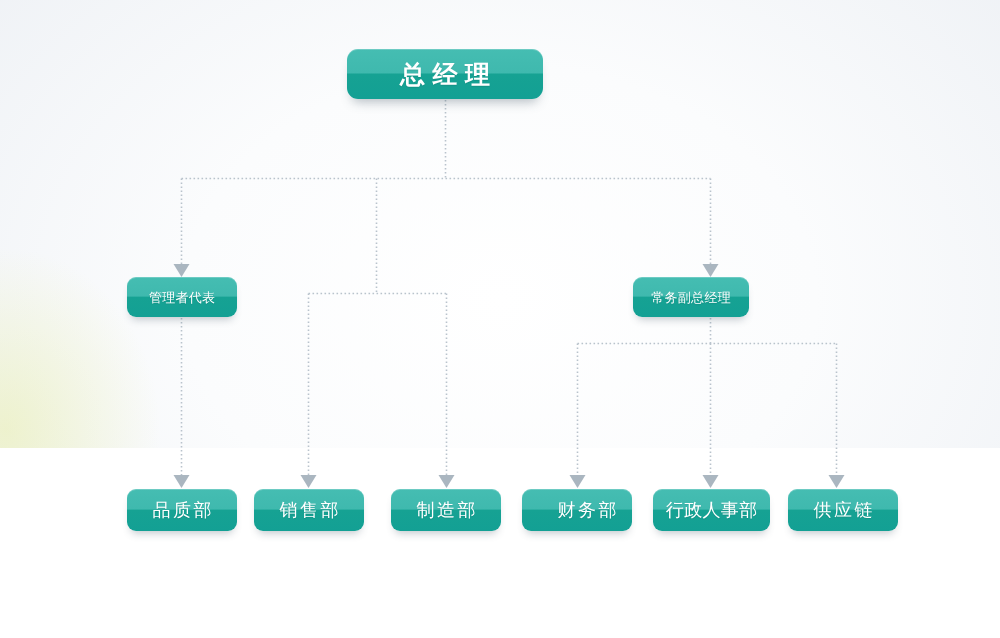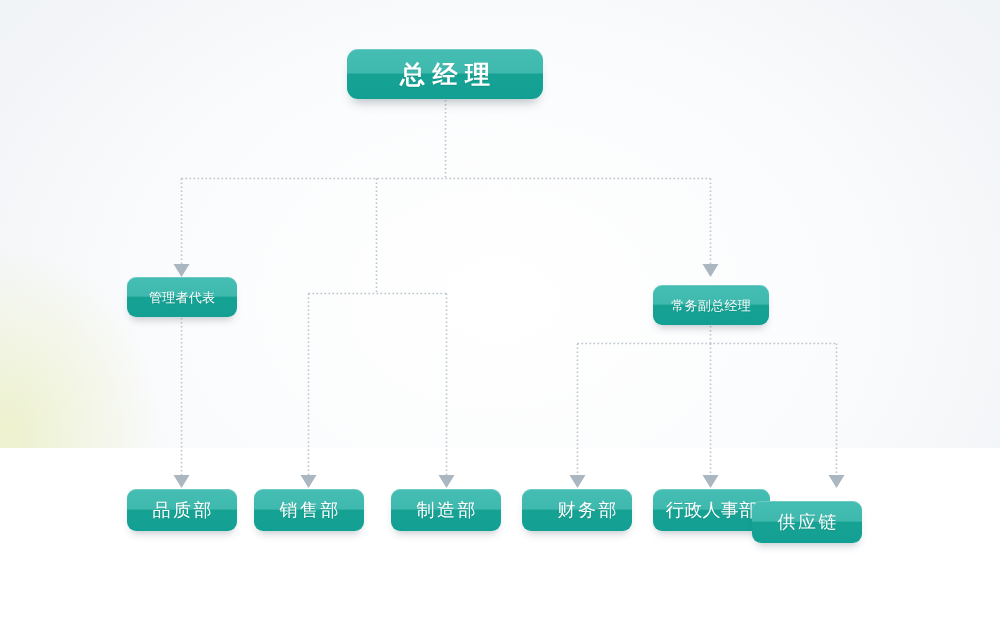--- a/index.html
+++ b/index.html
@@ -81,33 +81,33 @@
   }
   
   .node.level-1 {
     top: 277px;
     height: 40px;
     font-size: 13px;
     letter-spacing: 0.02em;
     text-indent: 0.02em;
   }
   .node.mgmt-rep  { left: 127px; width: 110px; }
-  .node.deputy-gm { left: 653px; width: 116px; margin-top: 8px; }
+  .node.deputy-gm { left: 633px; width: 116px; }
   
   .node.level-2 {
     top: 489px;
     height: 42px;
     font-size: 18px;
   }
   .node.dept-quality  { left: 127px; width: 110px; }
   .node.dept-sales    { left: 254px; width: 110px; font-family: Liberation Serif, serif; }
   .node.dept-mfg      { left: 391px; width: 110px; justify-content: center; }
   .node.dept-finance  { left: 522px; width: 110px; padding-left: 20px; }
   .node.dept-hr       { left: 653px; width: 117px; letter-spacing: 0.02em; text-indent: 0.02em; }
-  .node.dept-supply   { left: 752px; width: 110px; margin-top: 12px; }
+  .node.dept-supply   { left: 788px; width: 110px; }
 </style>
 </head>
 <body>
 
 <div id="chart-root">
 
   <svg id="connector-layer" viewBox="0 0 1000 638" width="1000" height="638">
 
     <path class="conn-line" d="M 445.5 100 L 445.5 178.5"></path>
 

